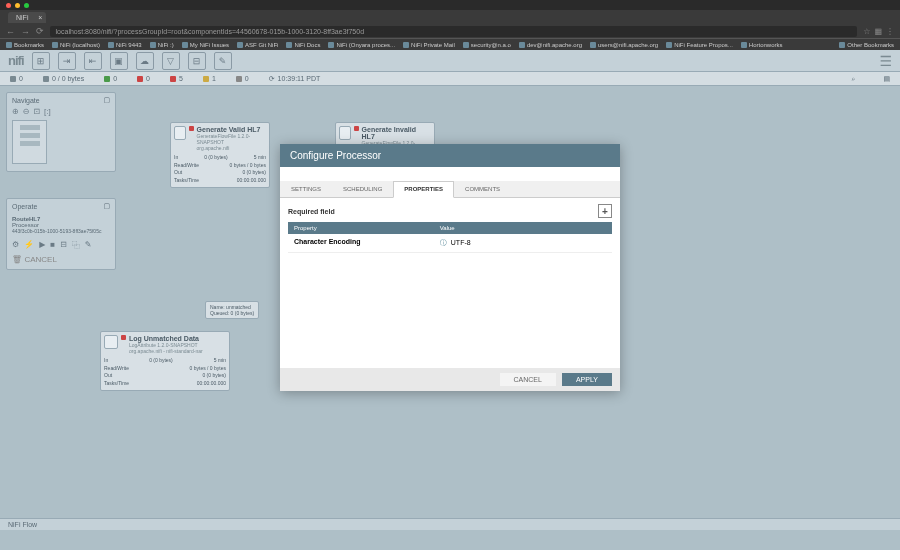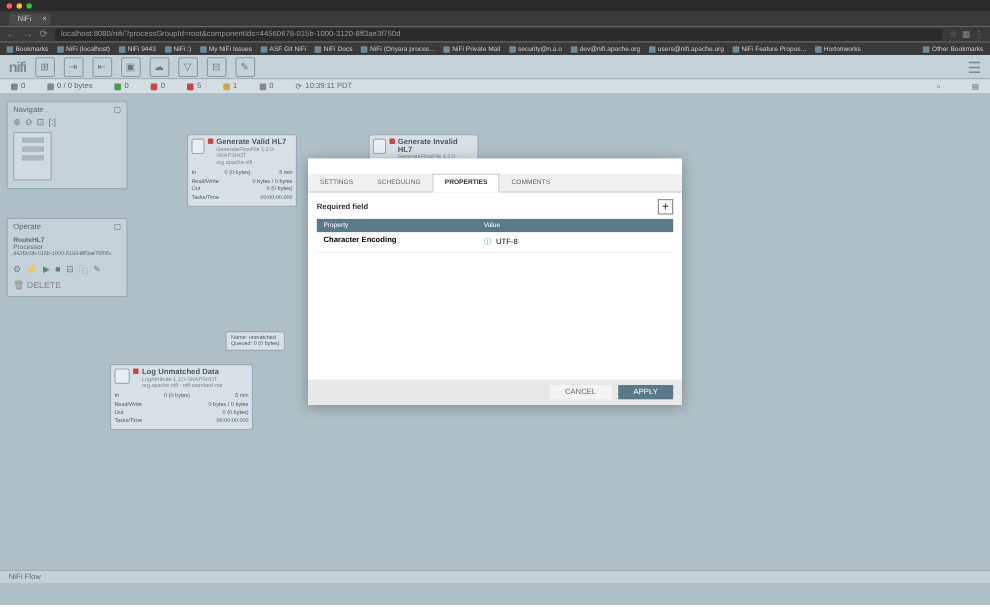--- a/index.html
+++ b/index.html
@@ -241,21 +241,21 @@
         <div style="font-size:5px">443f3c0b-015b-1000-5193-8ff3ae75f05c</div>
       </div>
       <div class="op-icons">
         <span>⚙</span>
         <span>⚡</span>
         <span>▶</span>
         <span>■</span>
         <span>⊟</span>
         <span>⿻</span>
         <span>✎</span>
-        <span style="color:#888">🗑 DELETE</span>
+        <span style="color:#888">🗑 CANCEL</span>
       </div>
     </div>
 
     <div class="proc" style="left:170px;top:36px;width:100px">
       <div class="proc-hdr">
         <div class="proc-ic"></div>
         <div class="proc-badge"></div>
         <div>
           <div class="proc-name">Generate Valid HL7</div>
           <div class="proc-sub">GenerateFlowFile 1.2.0-SNAPSHOT</div>
@@ -326,20 +326,21 @@
           </div>
         <div class="row">
             <span>Tasks/Time</span>
             <span>00:00:00.000</span>
           </div>
       </div>
     </div>
 
     <div class="modal-backdrop">
       <div class="modal">
+        <div class="modal-hdr">Configure Processor</div>
         <div class="tabs">
           <div class="tabm">SETTINGS</div>
           <div class="tabm">SCHEDULING</div>
           <div class="tabm active">PROPERTIES</div>
           <div class="tabm">COMMENTS</div>
         </div>
         <div class="modal-body">
           <div class="req">
             <span>Required field</span>
             <div class="add-btn">+</div>

